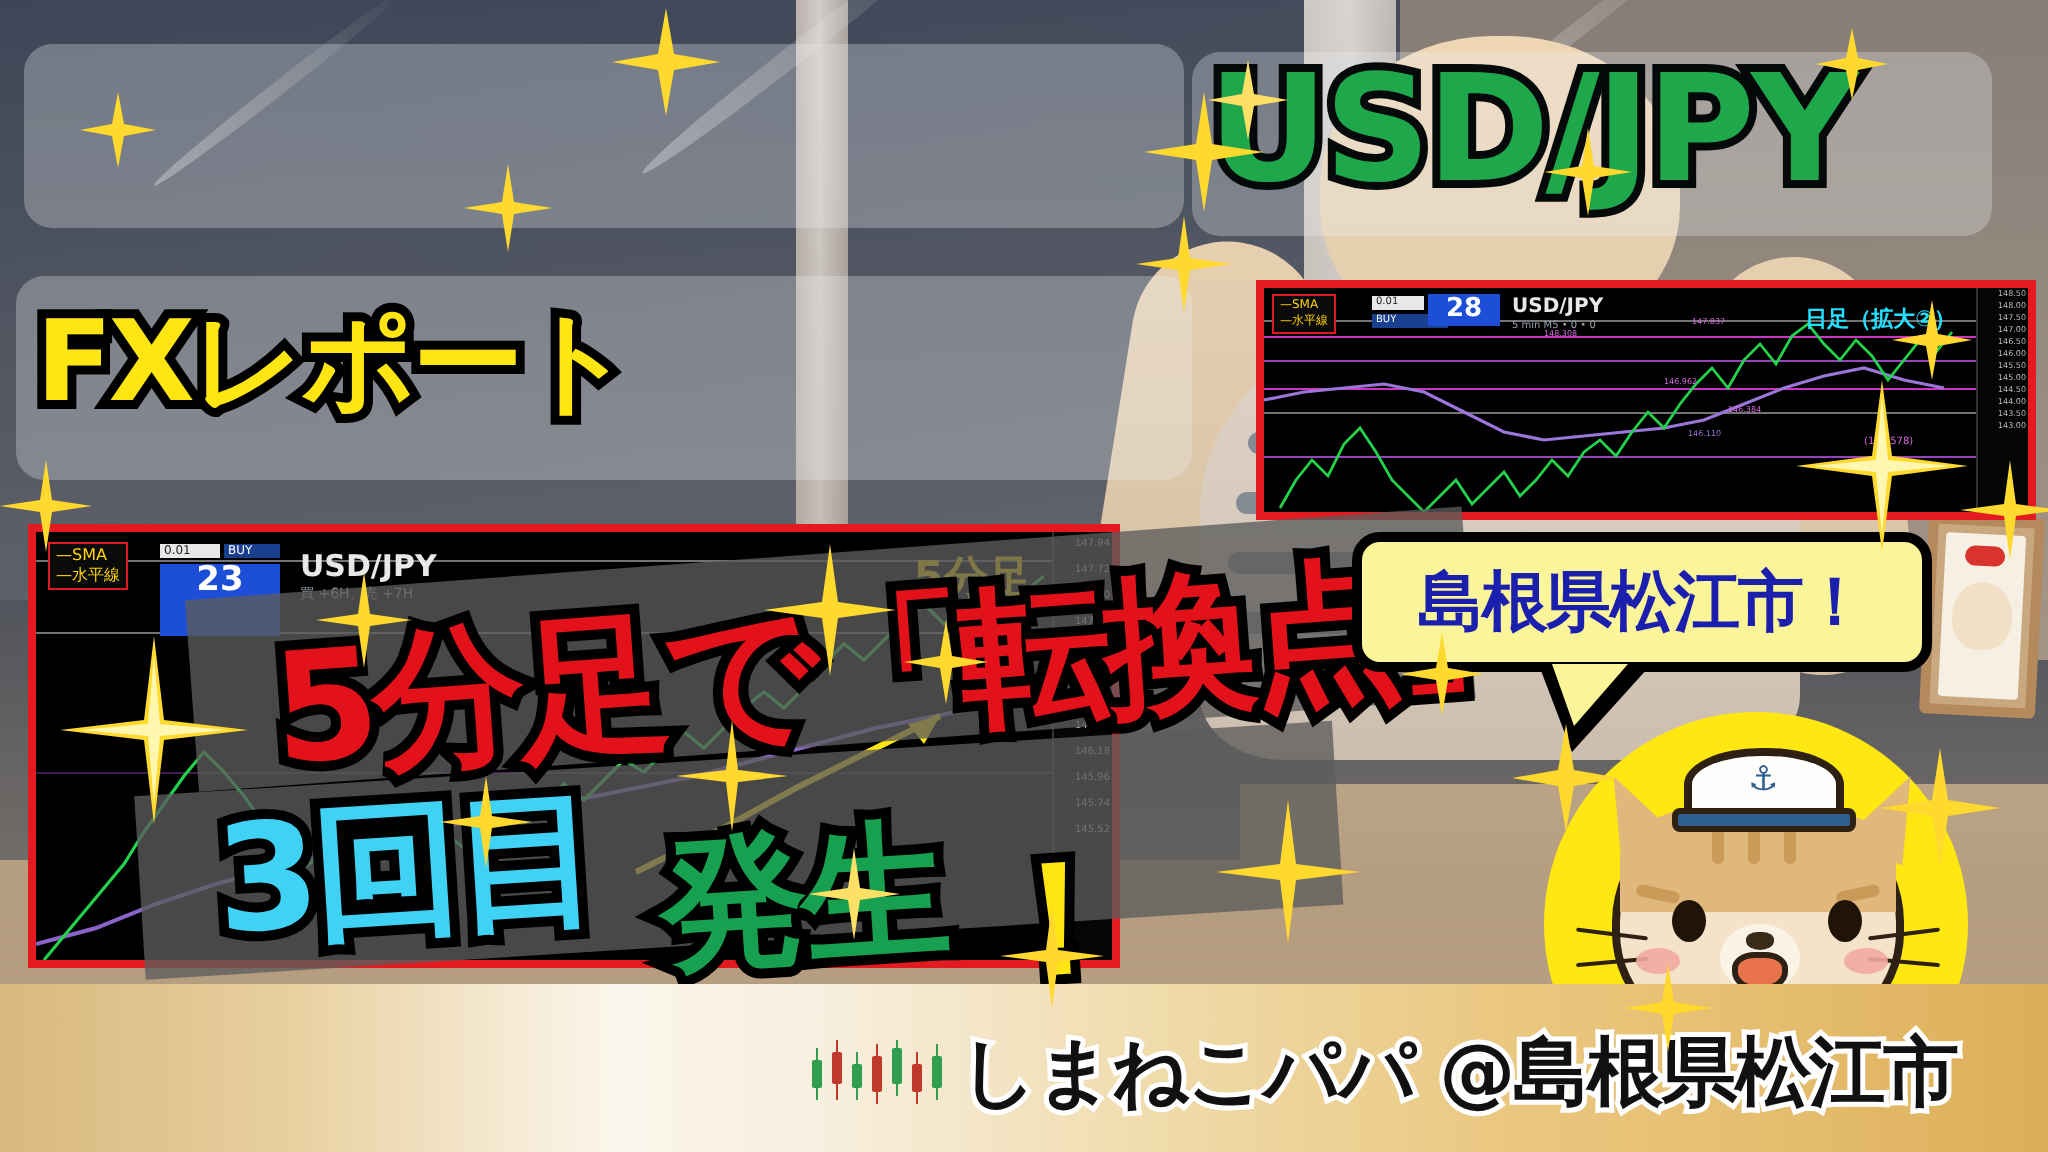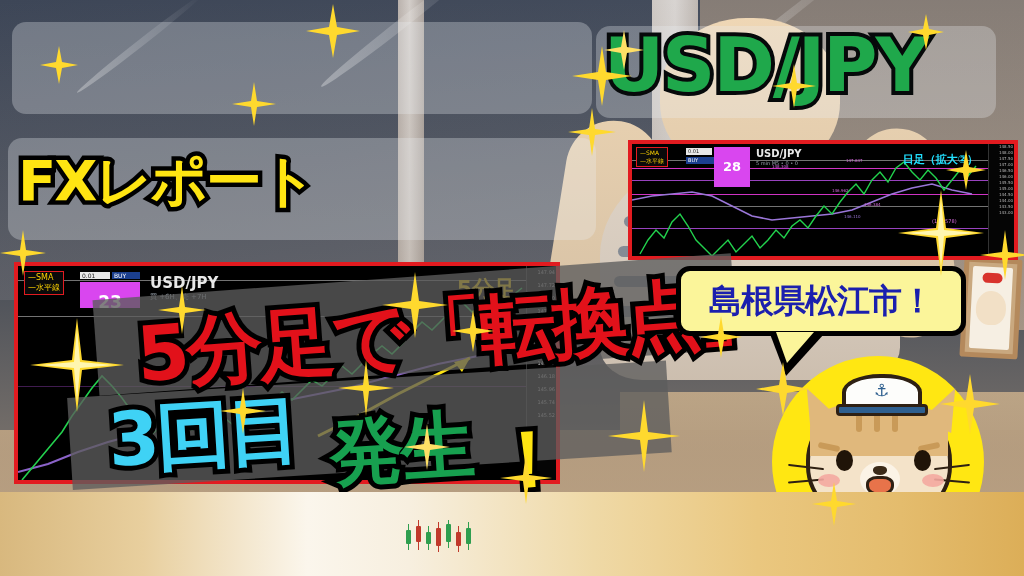--- a/index.html
+++ b/index.html
@@ -141,22 +141,22 @@
   .tf-cyan { color:#22e0ff; }
   .chart-pairlbl {
     position:absolute; color:#e8e8e8; font-weight:bold; white-space:nowrap;
   }
   .chart-sub { position:absolute; color:#9aa3ad; white-space:nowrap; }
   .legend-box {
     position:absolute; background:#0a0a0a; border:1px solid #e21b20;
     color:#ffd400; font-size:6px; line-height:8px; padding:1px 3px; white-space:nowrap;
   }
   .order-panel {
-    position:absolute; background:#d946ef; color:#fff;
-    font-size:6px; line-height:8px; padding:13px 2px; text-align:center;
+    position:absolute; background:#1d4ed8; color:#fff;
+    font-size:6px; line-height:8px; padding:1px 2px; text-align:center;
   }
   .order-strip {
     position:absolute; background:#e8e8e8; color:#222;
     font-size:5px; line-height:7px; padding:0 2px; white-space:nowrap;
   }
   .order-blue { background:#1b3f8f; color:#fff; }
   .price-big { font-size:13px; font-weight:bold; line-height:14px; }
 
   
   .gray-band {
@@ -397,21 +397,21 @@
         <polyline points="300,170 340,150 380,128 420,108 452,92" fill="none" stroke="#ffe512" stroke-width="3"></polyline>
         <polygon points="452,92 436,96 444,106" fill="#ffe512"></polygon>
       </svg>
     </div>
     <div class="legend-box" style="left:6px;top:5px;font-size:8px;line-height:10px;">
       <div>—SMA</div>
       <div>—水平線</div>
     </div>
     <div class="order-strip" style="left:62px;top:6px;width:30px;font-size:6px;">0.01</div>
     <div class="order-strip order-blue" style="left:94px;top:6px;width:28px;font-size:6px;">BUY</div>
-    <div class="order-panel" style="left:62px;top:16px;width:60px;height:19px;">
+    <div class="order-panel" style="left:62px;top:16px;width:60px;height:36px;">
       <span class="price-big" style="font-size:17px;">23</span>
     </div>
     <div class="chart-pairlbl" style="left:132px;top:8px;font-size:15px;">USD/JPY</div>
     <div class="chart-sub" style="left:132px;top:26px;font-size:7px;">買 +6H、売 +7H</div>
     <div class="chart-tf tf-yellow" style="right:40px;top:8px;font-size:22px;">5分足</div>
     <div class="axis-right" style="width:30px;font-size:5px;">
       <div class="axis-tick" style="line-height:13px;">147.94</div>
       <div class="axis-tick" style="line-height:13px;">147.72</div>
       <div class="axis-tick" style="line-height:13px;">147.50</div>
       <div class="axis-tick" style="line-height:13px;">147.28</div>
@@ -476,20 +476,21 @@
     <div class="mc" style="left:22px;top:12px;height:12px;background:#2f9e4f;"></div>
     <div class="mc-wick" style="left:34px;top:2px;height:30px;background:#c0392b;"></div>
     <div class="mc" style="left:32px;top:8px;height:18px;background:#c0392b;"></div>
     <div class="mc-wick" style="left:44px;top:0px;height:28px;background:#2f9e4f;"></div>
     <div class="mc" style="left:42px;top:4px;height:18px;background:#2f9e4f;"></div>
     <div class="mc-wick" style="left:54px;top:6px;height:26px;background:#c0392b;"></div>
     <div class="mc" style="left:52px;top:12px;height:14px;background:#c0392b;"></div>
     <div class="mc-wick" style="left:64px;top:2px;height:28px;background:#2f9e4f;"></div>
     <div class="mc" style="left:62px;top:8px;height:16px;background:#2f9e4f;"></div>
   </div>
+  <div class="handle-text">しまねこパパ @島根県松江市</div>
 
   <svg class="sparkle" style="left:306px;top:4px;" width="54" height="54" viewBox="0 0 54 54">
       <polygon points="27,0 31,23 54,27 31,31 27,54 23,31 0,27 23,23" fill="#ffd92e"></polygon>
     </svg>
   <svg class="sparkle" style="left:572px;top:46px;" width="60" height="60" viewBox="0 0 60 60">
       <polygon points="30,0 34,26 60,30 34,34 30,60 26,34 0,30 26,26" fill="#ffd92e"></polygon>
     </svg>
   <svg class="sparkle" style="left:604px;top:30px;" width="40" height="40" viewBox="0 0 40 40">
       <polygon points="20,0 23,17 40,20 23,23 20,40 17,23 0,20 17,17" fill="#ffe066"></polygon>
     </svg>

